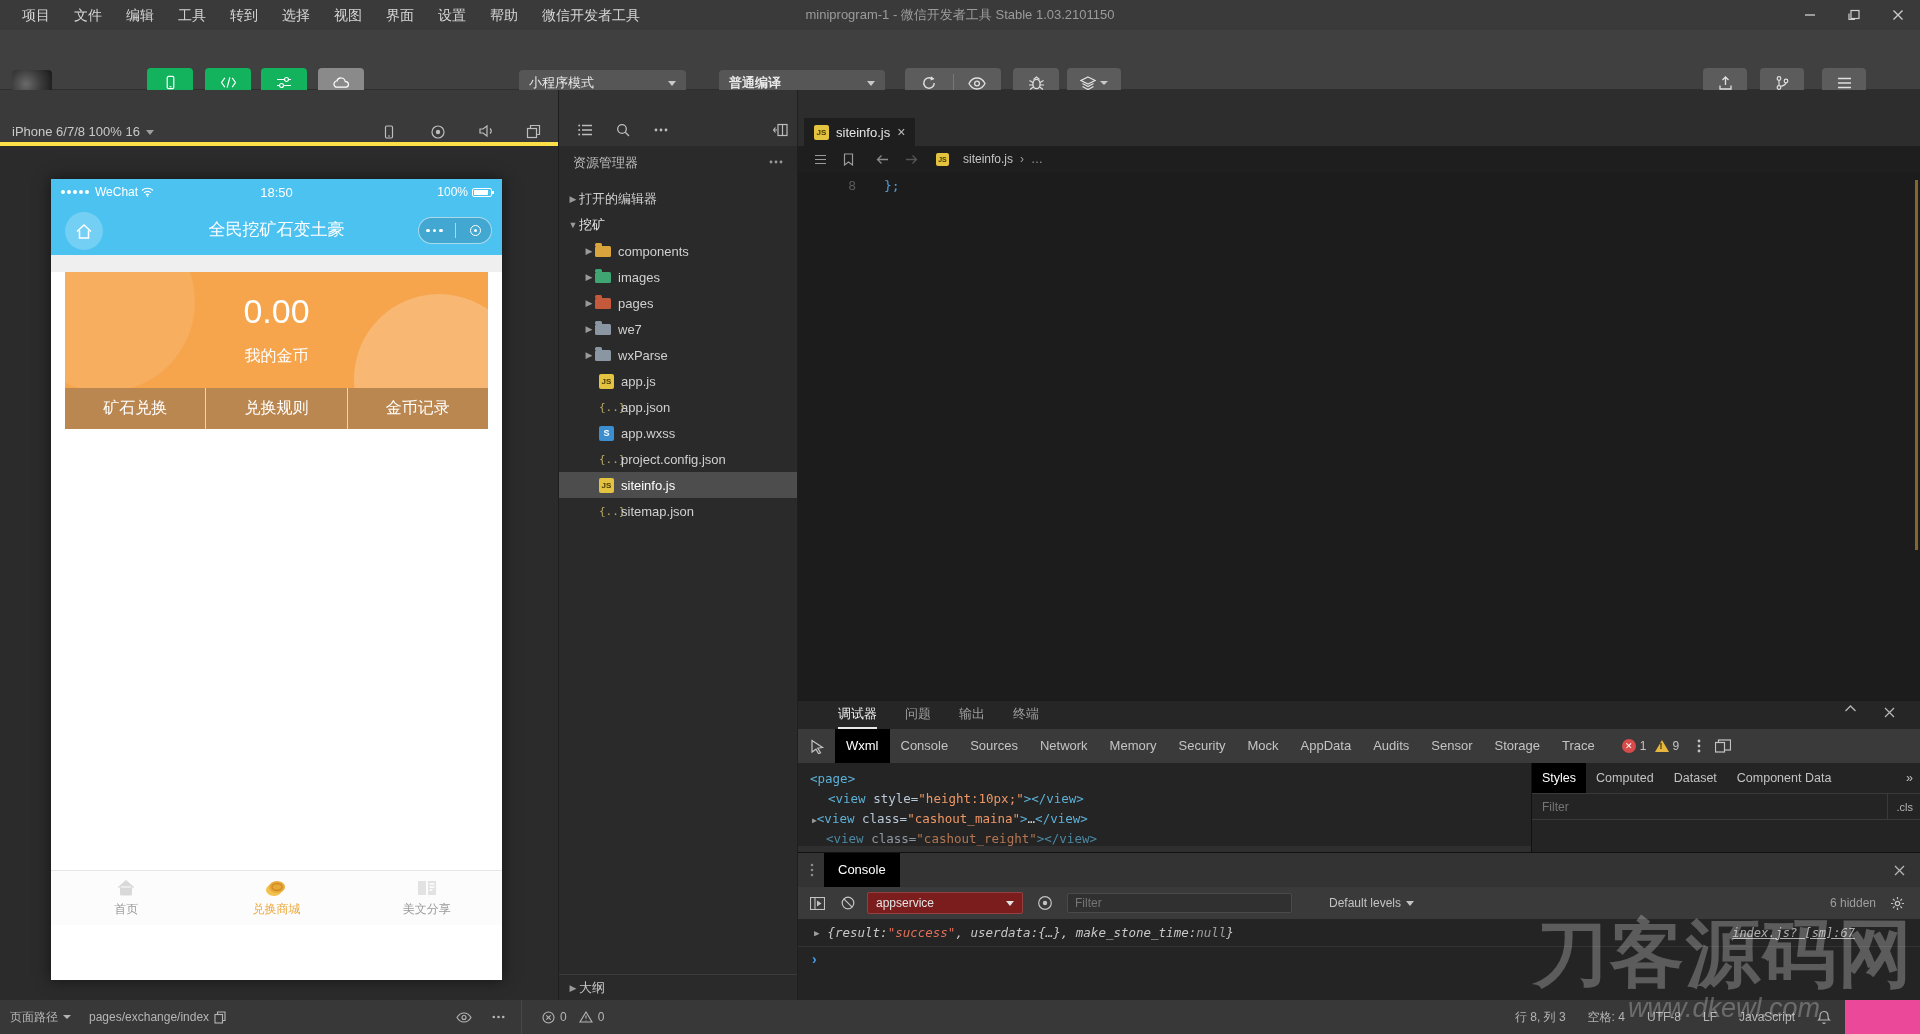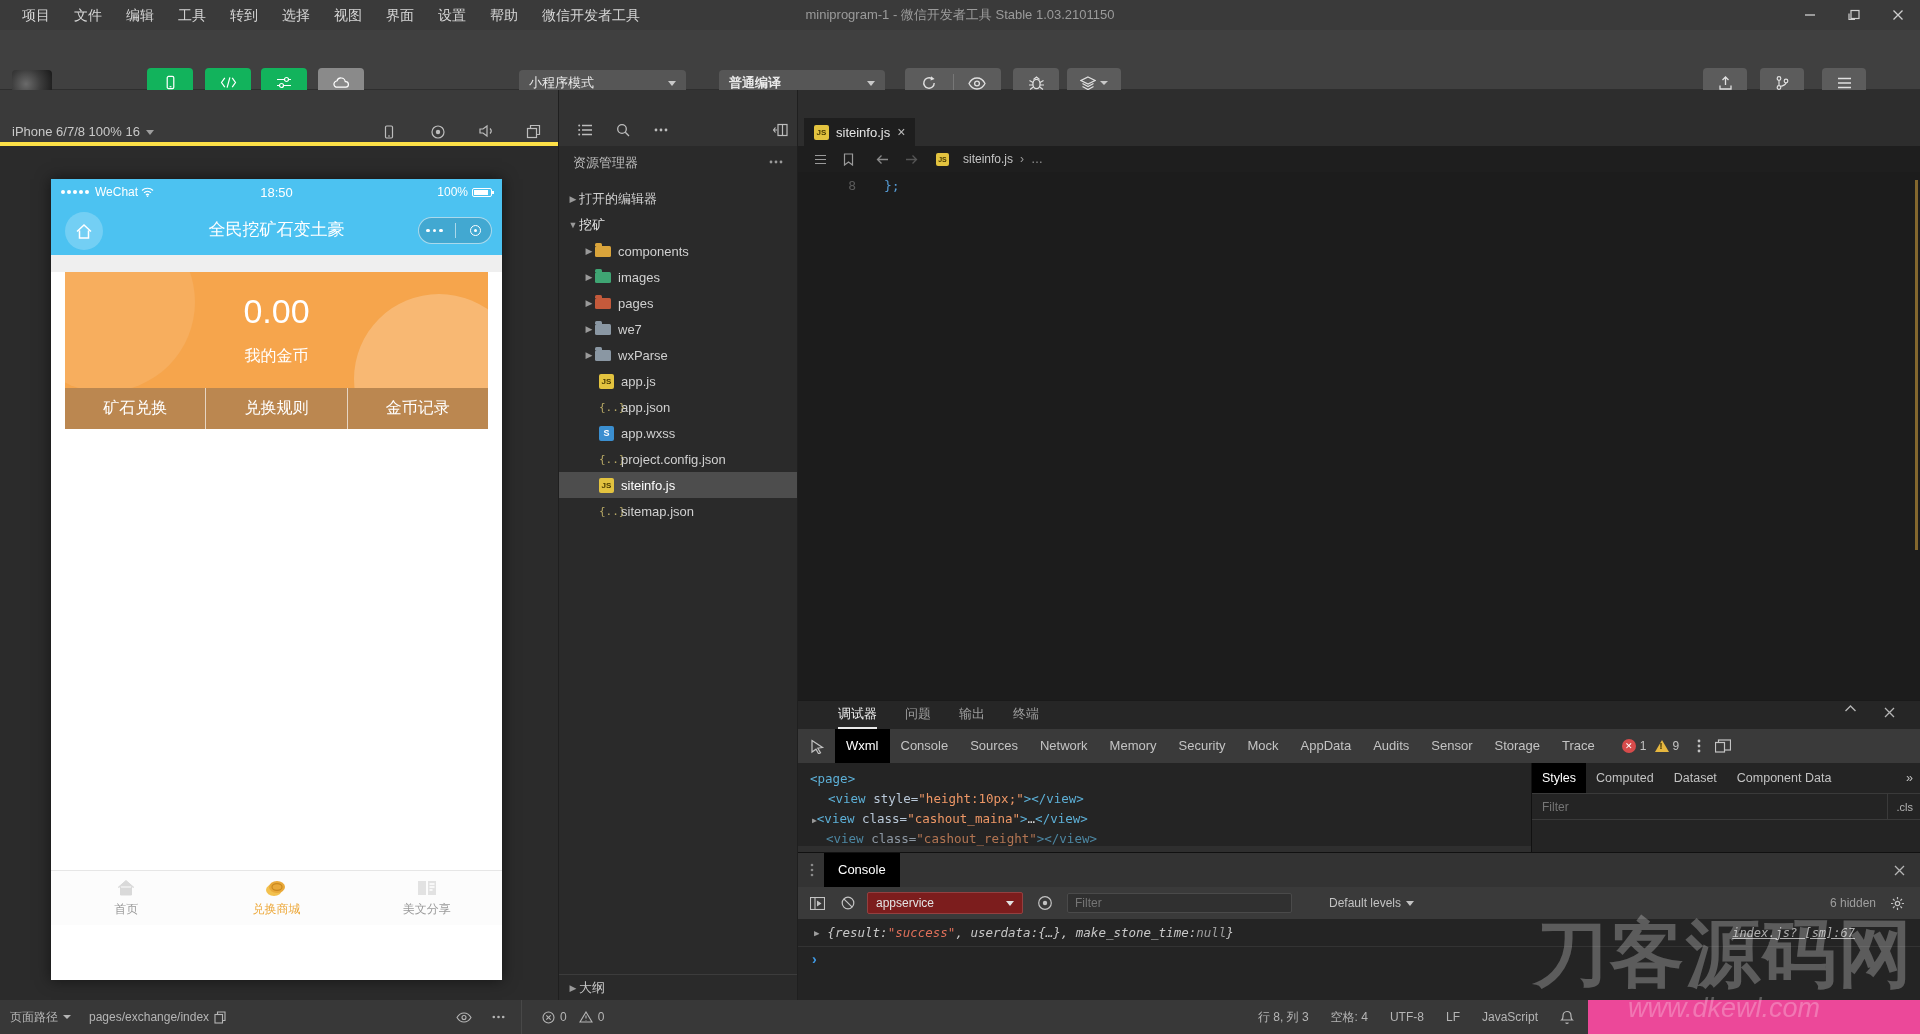--- a/index.html
+++ b/index.html
@@ -127,21 +127,21 @@
   .con-tab { background:#000; color:#fff; font-size:13px; height:34px; line-height:34px; padding:0 14px; }
   .con-toolbar { left:0; top:34px; width:1123px; height:32px; background:#3a3a3a; display:flex; align-items:center; }
   .ctx-select { width:156px; height:22px; background:#7c1d1d; border:1px solid #934040; border-radius:2px; color:#e3e3e3; font-size:12px; display:flex; align-items:center; padding:0 8px; }
   .con-filter { width:225px; height:20px; background:#303030; border:1px solid #4a4a4a; border-radius:2px; color:#cfcfcf; font-size:12px; padding:0 7px; outline:none; }
   .levels { color:#c3c3c3; font-size:12px; display:flex; align-items:center; gap:5px; }
   .log-row { left:0; top:66px; width:1123px; height:28px; border-bottom:1px solid #333; display:flex; align-items:center; font-style:italic; color:#c8c8c8; font-size:12.5px; }
   .log-link { position:absolute; right:66px; color:#adadad; font-size:12px; text-decoration:underline; font-style:italic; }
   .prompt { left:14px; top:98px; color:#3f9ae5; font-size:14px; font-weight:bold; }
 
   
-  .statusbar { left:0; top:1000px; width:1588px; height:34px; background:#383838; display:flex; align-items:center; color:#b5b5b5; font-size:12px; }
+  .statusbar { left:0; top:1000px; width:1845px; height:34px; background:#383838; display:flex; align-items:center; color:#b5b5b5; font-size:12px; }
   .sb-item { display:flex; align-items:center; gap:5px; white-space:nowrap; }
   .sb-div { width:1px; height:34px; background:#484848; }
 
   
   .watermark { right:6px; bottom:10px; text-align:center; color:rgba(255,255,255,.26); pointer-events:none; z-index:50; }
   .wm1 { font-size:74px; font-weight:bold; letter-spacing:2px; line-height:1; }
   .wm2 { font-size:27px; font-style:italic; margin-top:2px; }
 
   .icon-btn { display:flex; align-items:center; justify-content:center; }
 </style>

